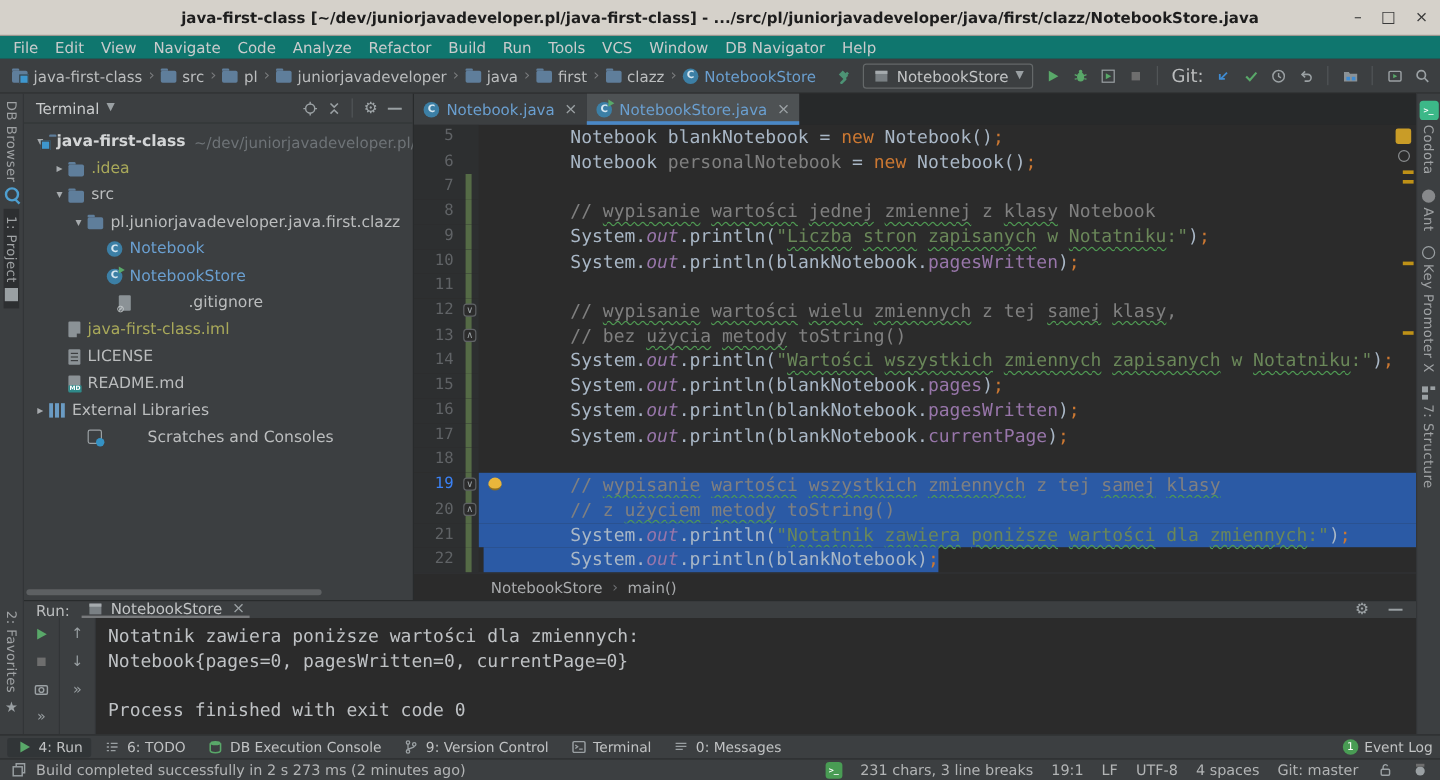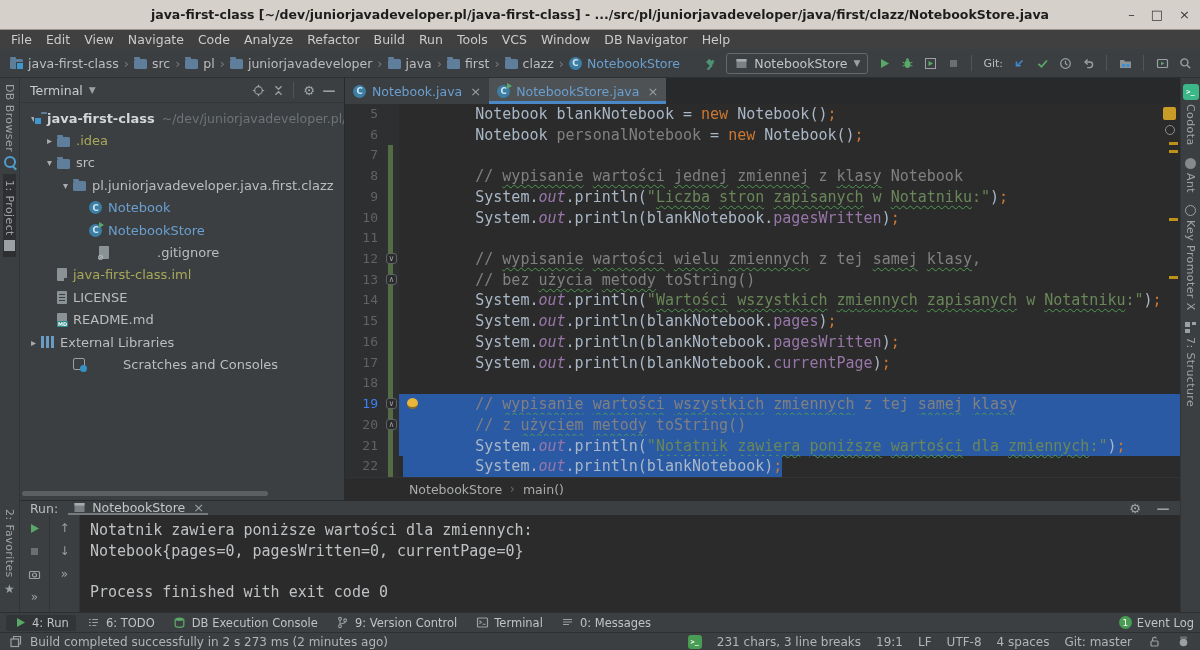--- a/index.html
+++ b/index.html
@@ -8,36 +8,36 @@
   #app { width:1200px; height:650px; display:flex; flex-direction:column; }
 
   
   .titlebar { height:30px; background:#d5d1ca; border-bottom:1px solid #9a968f;
     display:flex; align-items:center; justify-content:center; position:relative; flex:none; }
   .titlebar .title { font-size:12.5px; font-weight:bold; color:#1d1d1d; }
   .win-controls { position:absolute; right:10px; top:0; height:100%; display:flex; align-items:center; gap:16px; }
   .win-btn { color:#3a3a3a; font-size:13px; line-height:13px; cursor:default; }
 
   
-  .menubar { height:19px; background:#404040; display:flex; align-items:center; padding-left:4px; flex:none; }
+  .menubar { height:19px; background:#0f766e; display:flex; align-items:center; padding-left:4px; flex:none; }
   .menu-item { color:#c9cbcc; font-size:12.5px; padding:0 7px; line-height:19px; }
 
   
   .toolbar { height:29px; background:#3c3f41; border-bottom:1px solid #2d2f30;
     display:flex; align-items:center; padding:0 8px; flex:none; }
   .crumbs { display:flex; align-items:center; gap:2px; flex:1; min-width:0; }
   .crumb { display:flex; align-items:center; gap:5px; color:#bbbdbe; font-size:12.5px; padding:0 2px; }
   .crumb.blue .crumb-label { color:#6A9FD0; }
   .crumb-sep { color:#787a7c; font-size:13px; padding:0 1px; }
   .tb-actions { display:flex; align-items:center; gap:9px; }
   .tb-sep { width:1px; height:16px; background:#515557; margin:0 2px; }
   .run-combo { height:21px; border:1px solid #646869; border-radius:3px; background:#3c3f41;
     display:flex; align-items:center; gap:6px; padding:0 7px; color:#c3c5c6; font-size:12.5px; }
   .combo-caret { color:#9aa0a3; font-size:9px; }
-  .git-label { color:#bbbdbe; font-size:11px; }
+  .git-label { color:#bbbdbe; font-size:15px; }
 
   
   .workspace { display:flex; flex:1; min-height:0; }
   .stripe { width:20px; background:#3c3f41; flex:none; display:flex; flex-direction:column; align-items:center; }
   .stripe-left { border-right:1px solid #323537; }
   .stripe-right { border-left:1px solid #323537; }
   .stripe-tab { display:flex; flex-direction:column; align-items:center; padding:6px 0; gap:4px; }
   .stripe-tab.active { background:#2d2f31; }
   .vlabel { writing-mode:vertical-rl; font-size:11px; color:#9fa2a4; letter-spacing:.4px; }
   .mt-auto { margin-top:auto; margin-bottom:10px; }

